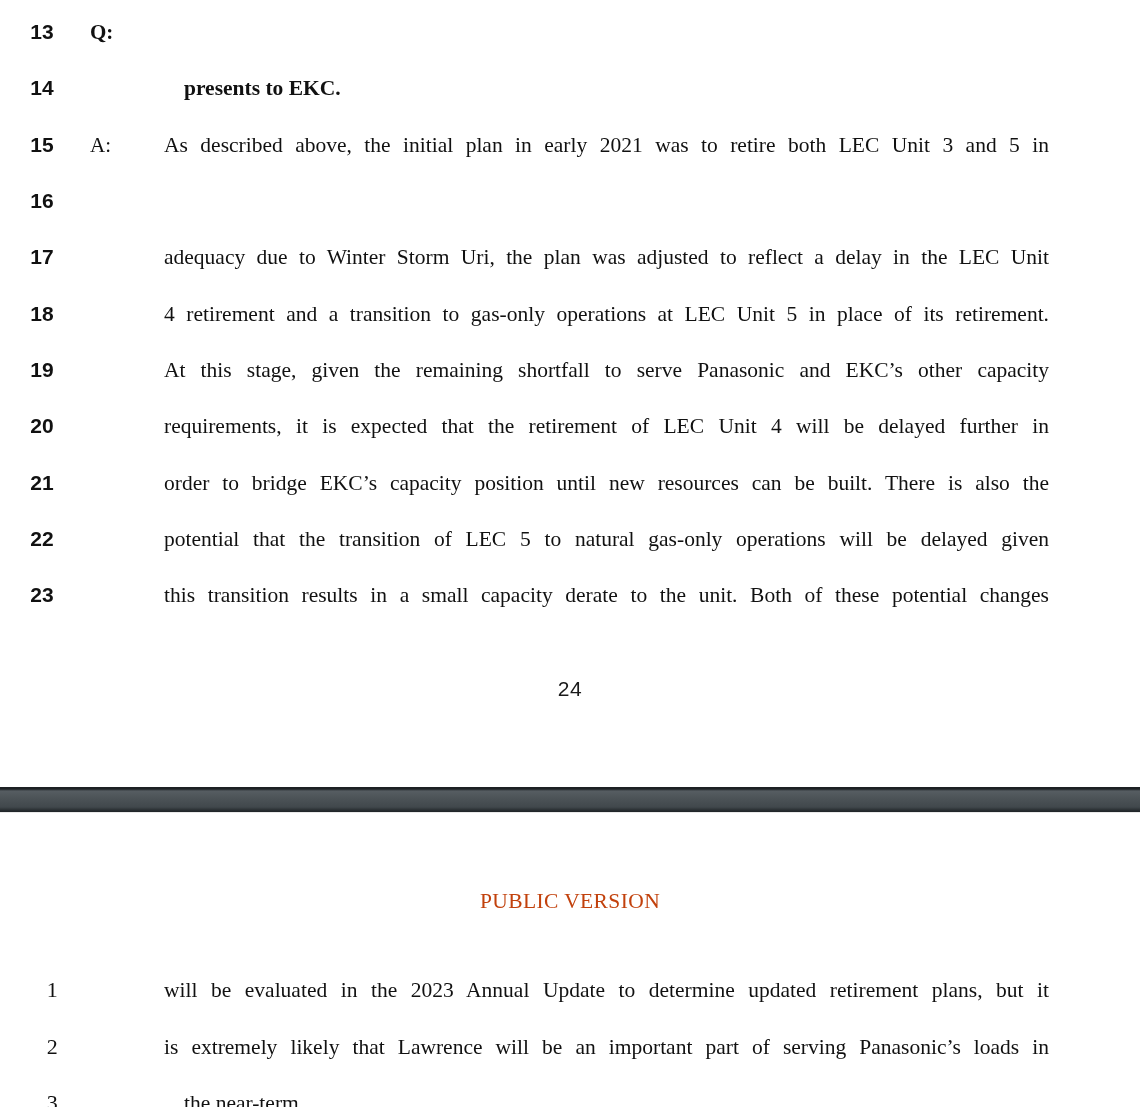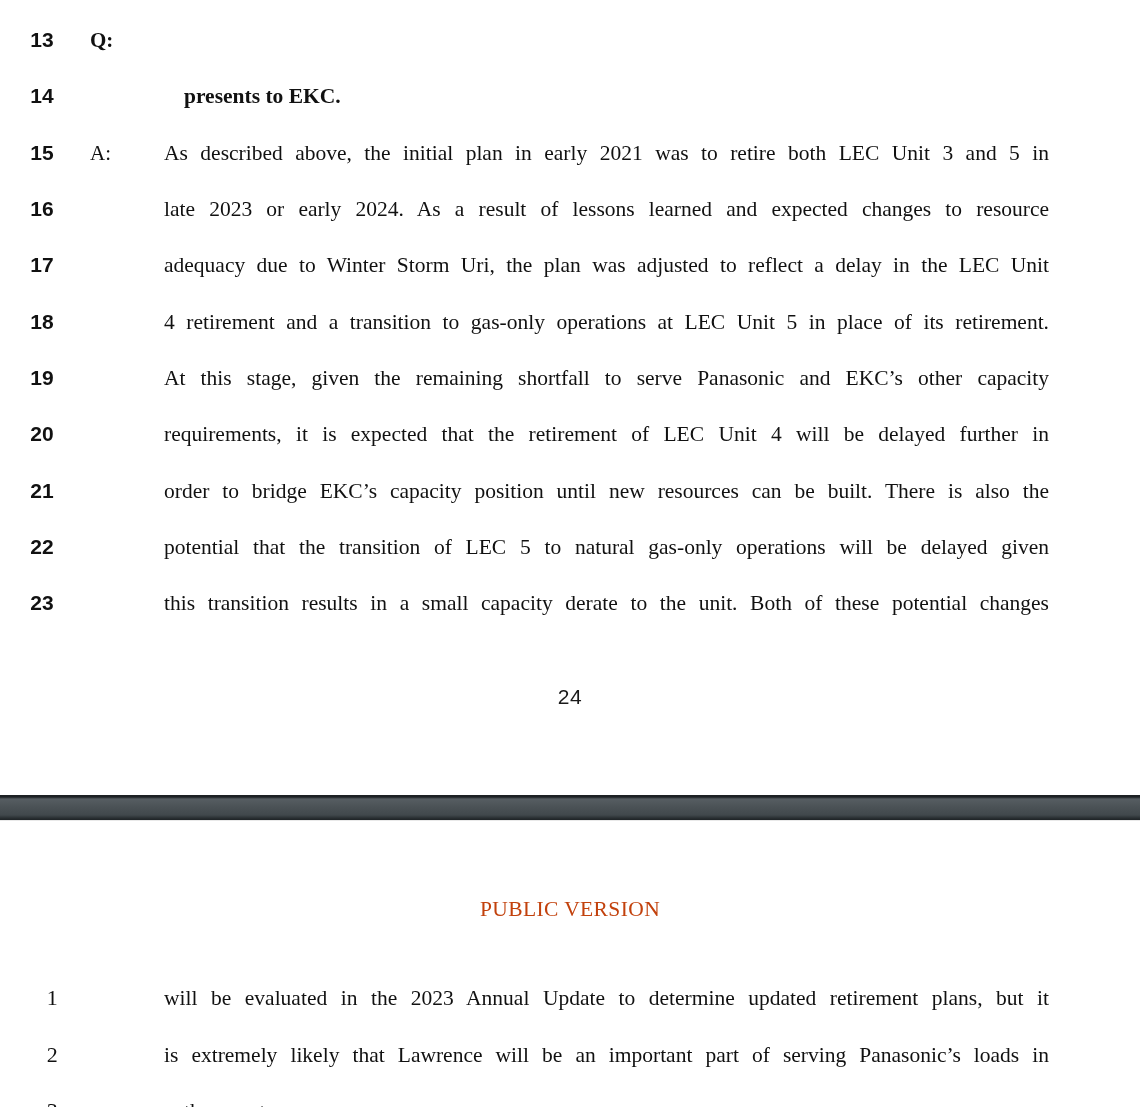--- a/index.html
+++ b/index.html
@@ -116,21 +116,21 @@
   .page-two .lineno {
     left: 14px;
     font-family: "Liberation Serif", "DejaVu Serif", serif;
     font-weight: normal;
     font-size: 22px;
   }
 </style>
 </head>
 <body>
 
-<div class="page page-one" style="padding-top:12px;">
+<div class="page page-one" style="padding-top:4px;">
 
   <div class="tline">
     <span class="lineno">13</span>
     <span class="speaker bold">Q:</span>
   </div>
 
   <div class="tline">
     <span class="lineno">14</span>
     <span class="speaker bold"></span>
     <span class="ltext bold left">presents to EKC.</span>
@@ -138,21 +138,20 @@
 
   <div class="tline">
     <span class="lineno">15</span>
     <span class="speaker">A:</span>
     <span class="ltext just">As described above, the initial plan in early 2021 was to retire both LEC Unit 3 and 5 in</span>
   </div>
 
   <div class="tline">
     <span class="lineno">16</span>
     <span class="speaker"></span>
-    <span class="ltext just">late 2023 or early 2024.  As a result of lessons learned and expected changes to resource</span>
   </div>
 
   <div class="tline">
     <span class="lineno">17</span>
     <span class="speaker"></span>
     <span class="ltext just">adequacy due to Winter Storm Uri, the plan was adjusted to reflect a delay in the LEC Unit</span>
   </div>
 
   <div class="tline">
     <span class="lineno">18</span>

